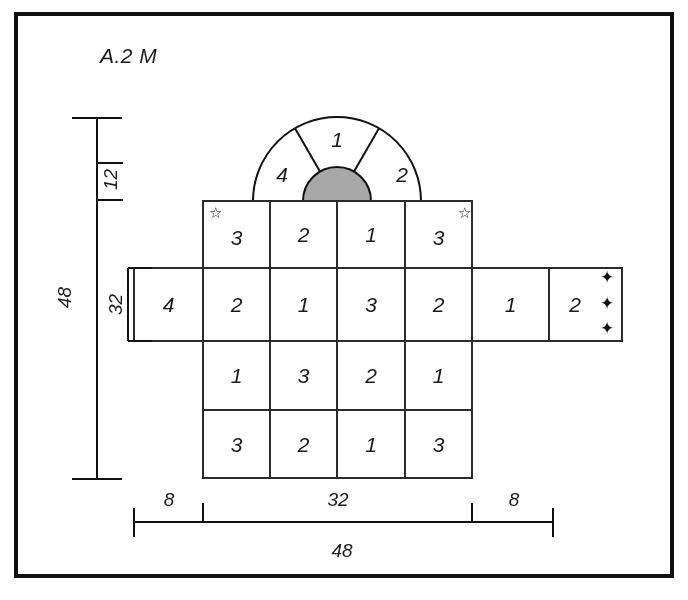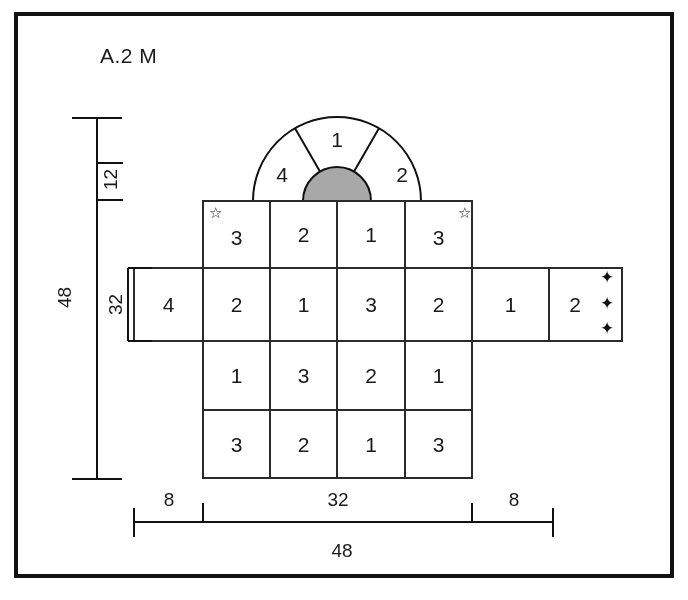--- a/index.html
+++ b/index.html
@@ -1,21 +1,21 @@
 <!DOCTYPE html>
 <html><head>
 <meta charset="utf-8">
 <style>
   html,body{margin:0;padding:0;background:#ffffff;}
   body{
     width:688px;height:600px;position:relative;overflow:hidden;
     font-family:"Liberation Sans","DejaVu Sans",sans-serif;
     color:#1a1a1a;
   }
-  #stage{position:absolute;left:0;top:0;width:688px;height:600px;}
+  #stage{position:absolute;left:0;top:0;width:688px;height:600px;font-style:italic;}
   #svg{position:absolute;left:0;top:0;}
   .lbl{position:absolute;white-space:nowrap;line-height:1;}
   .cellnum{
     position:absolute;display:flex;align-items:center;justify-content:center;
     font-size:21px;color:#1a1a1a;
   }
   .dimnum{font-size:19px;color:#1a1a1a;}
   .dimnum.vert{transform:rotate(-90deg);transform-origin:center center;}
   .title{font-size:21px;letter-spacing:0.5px;}
   .sector-lbl{position:absolute;font-size:21px;color:#1a1a1a;}

